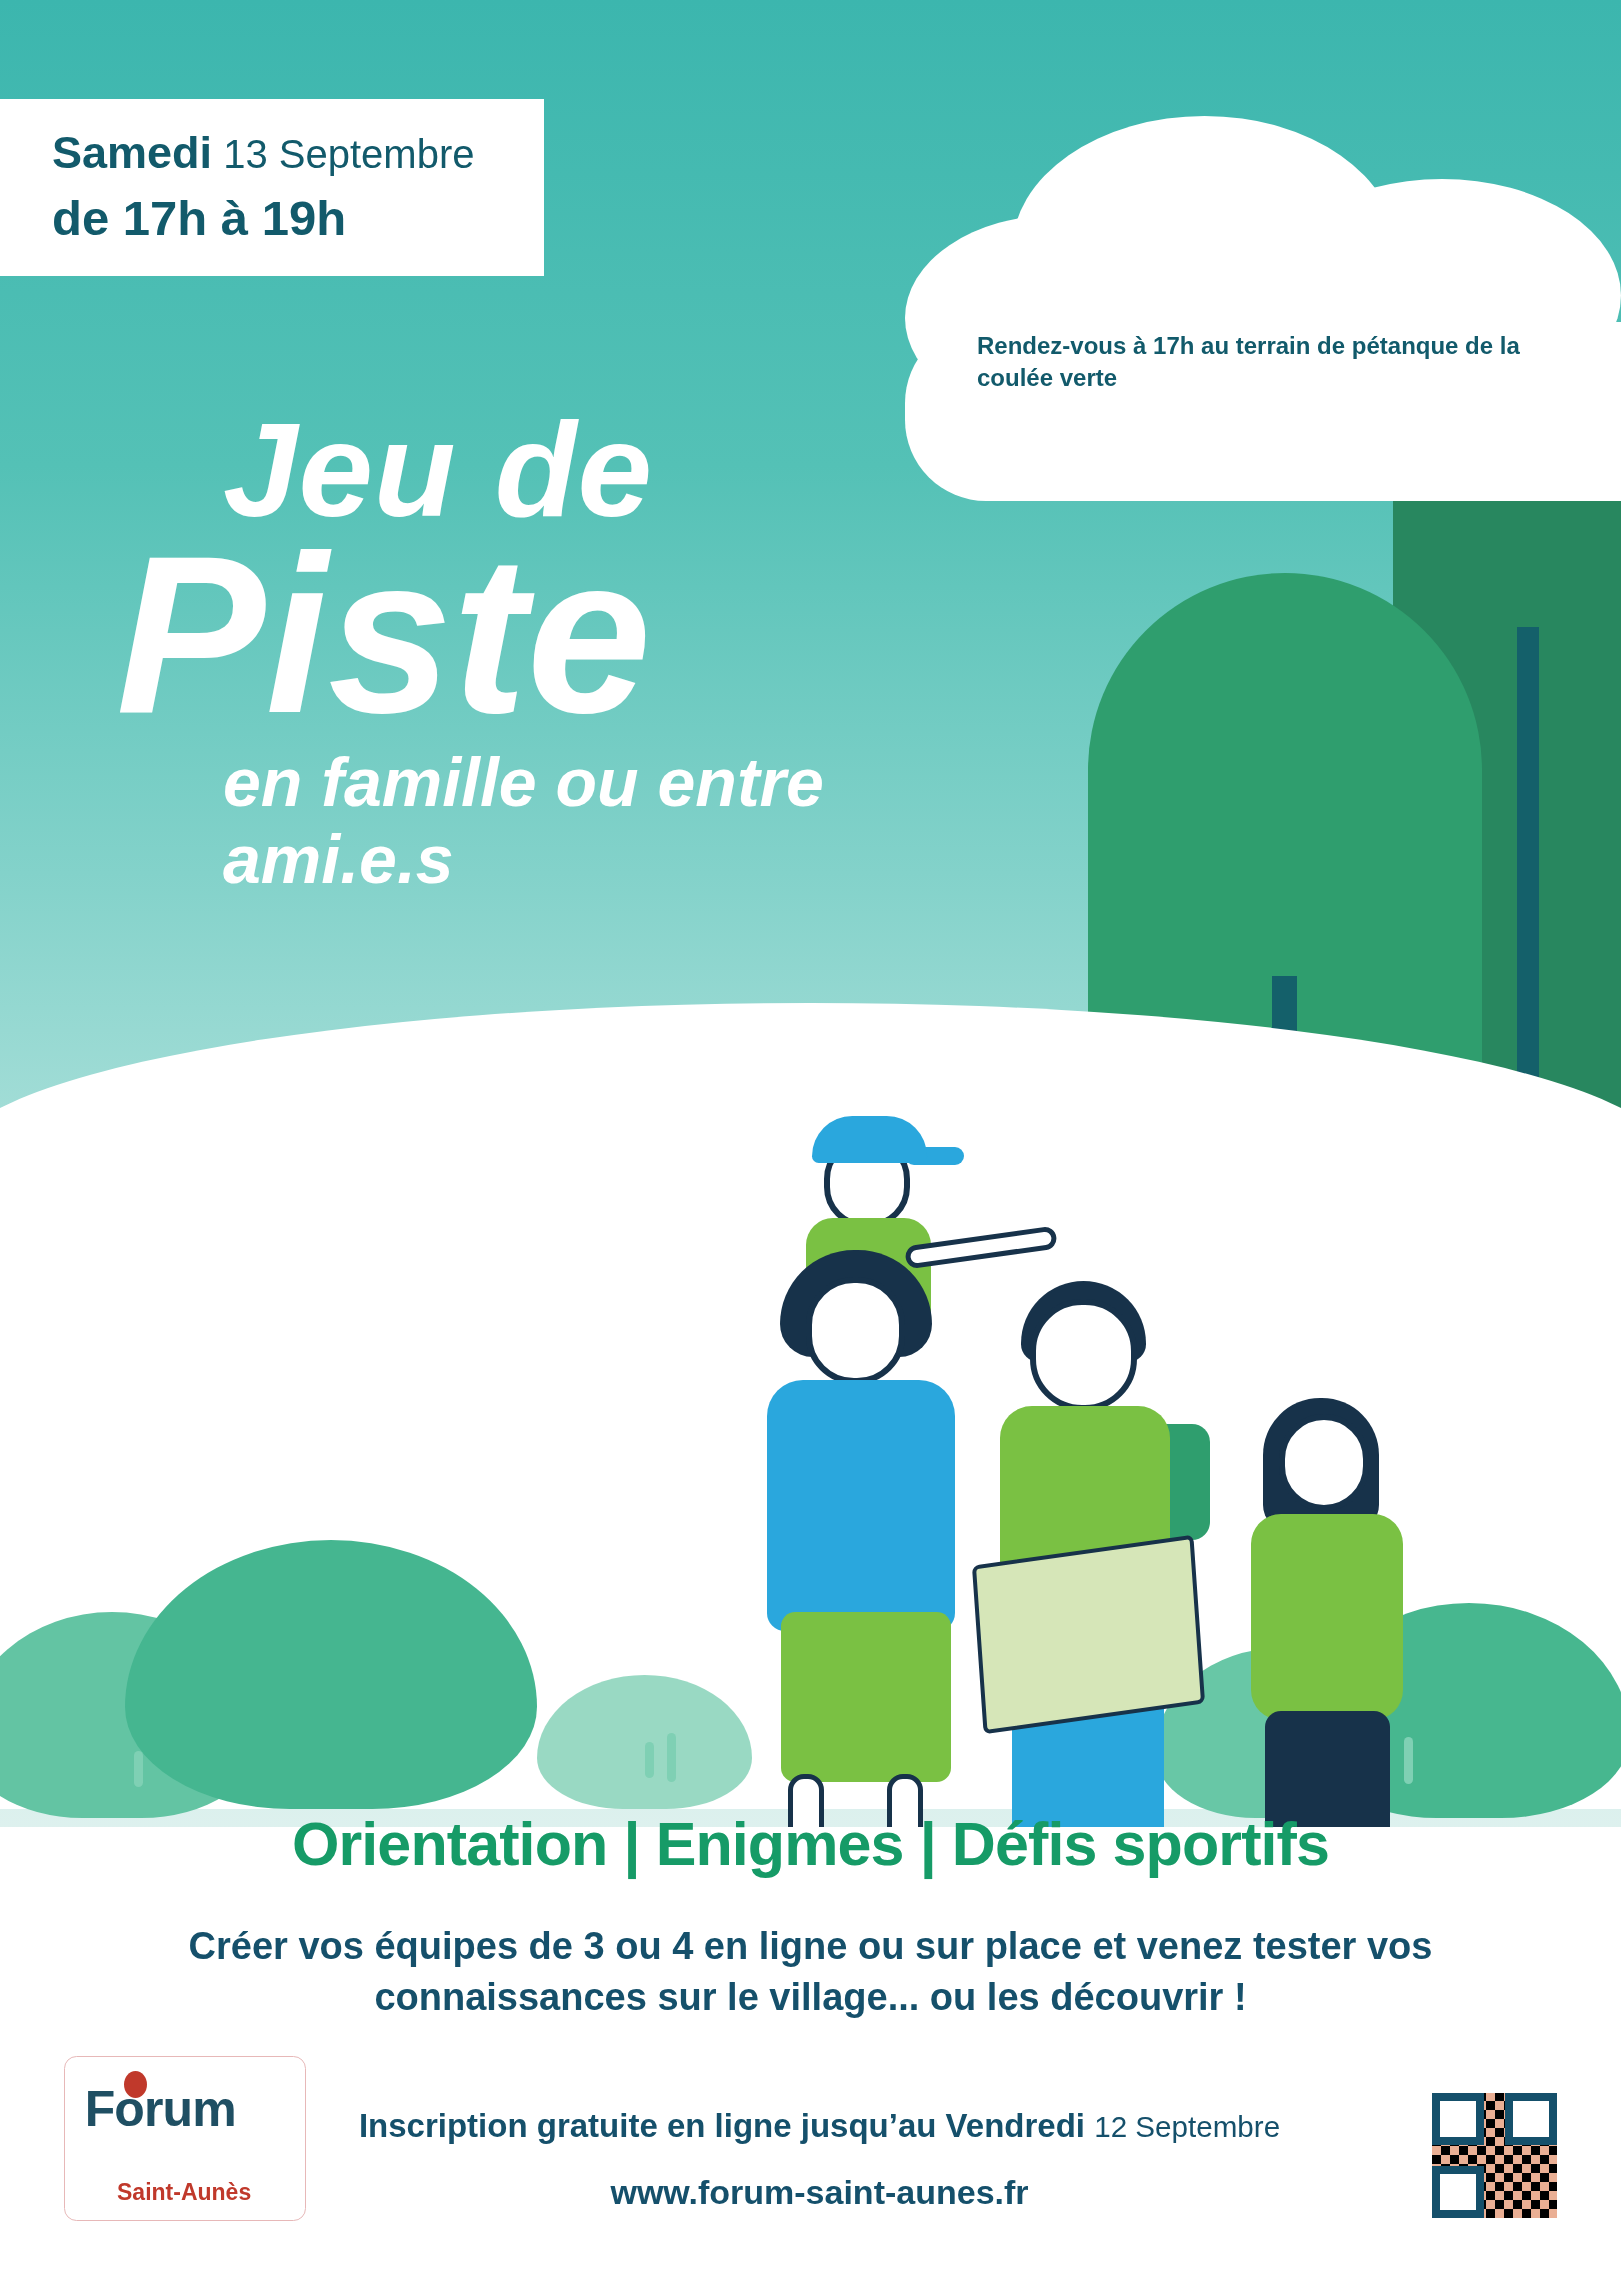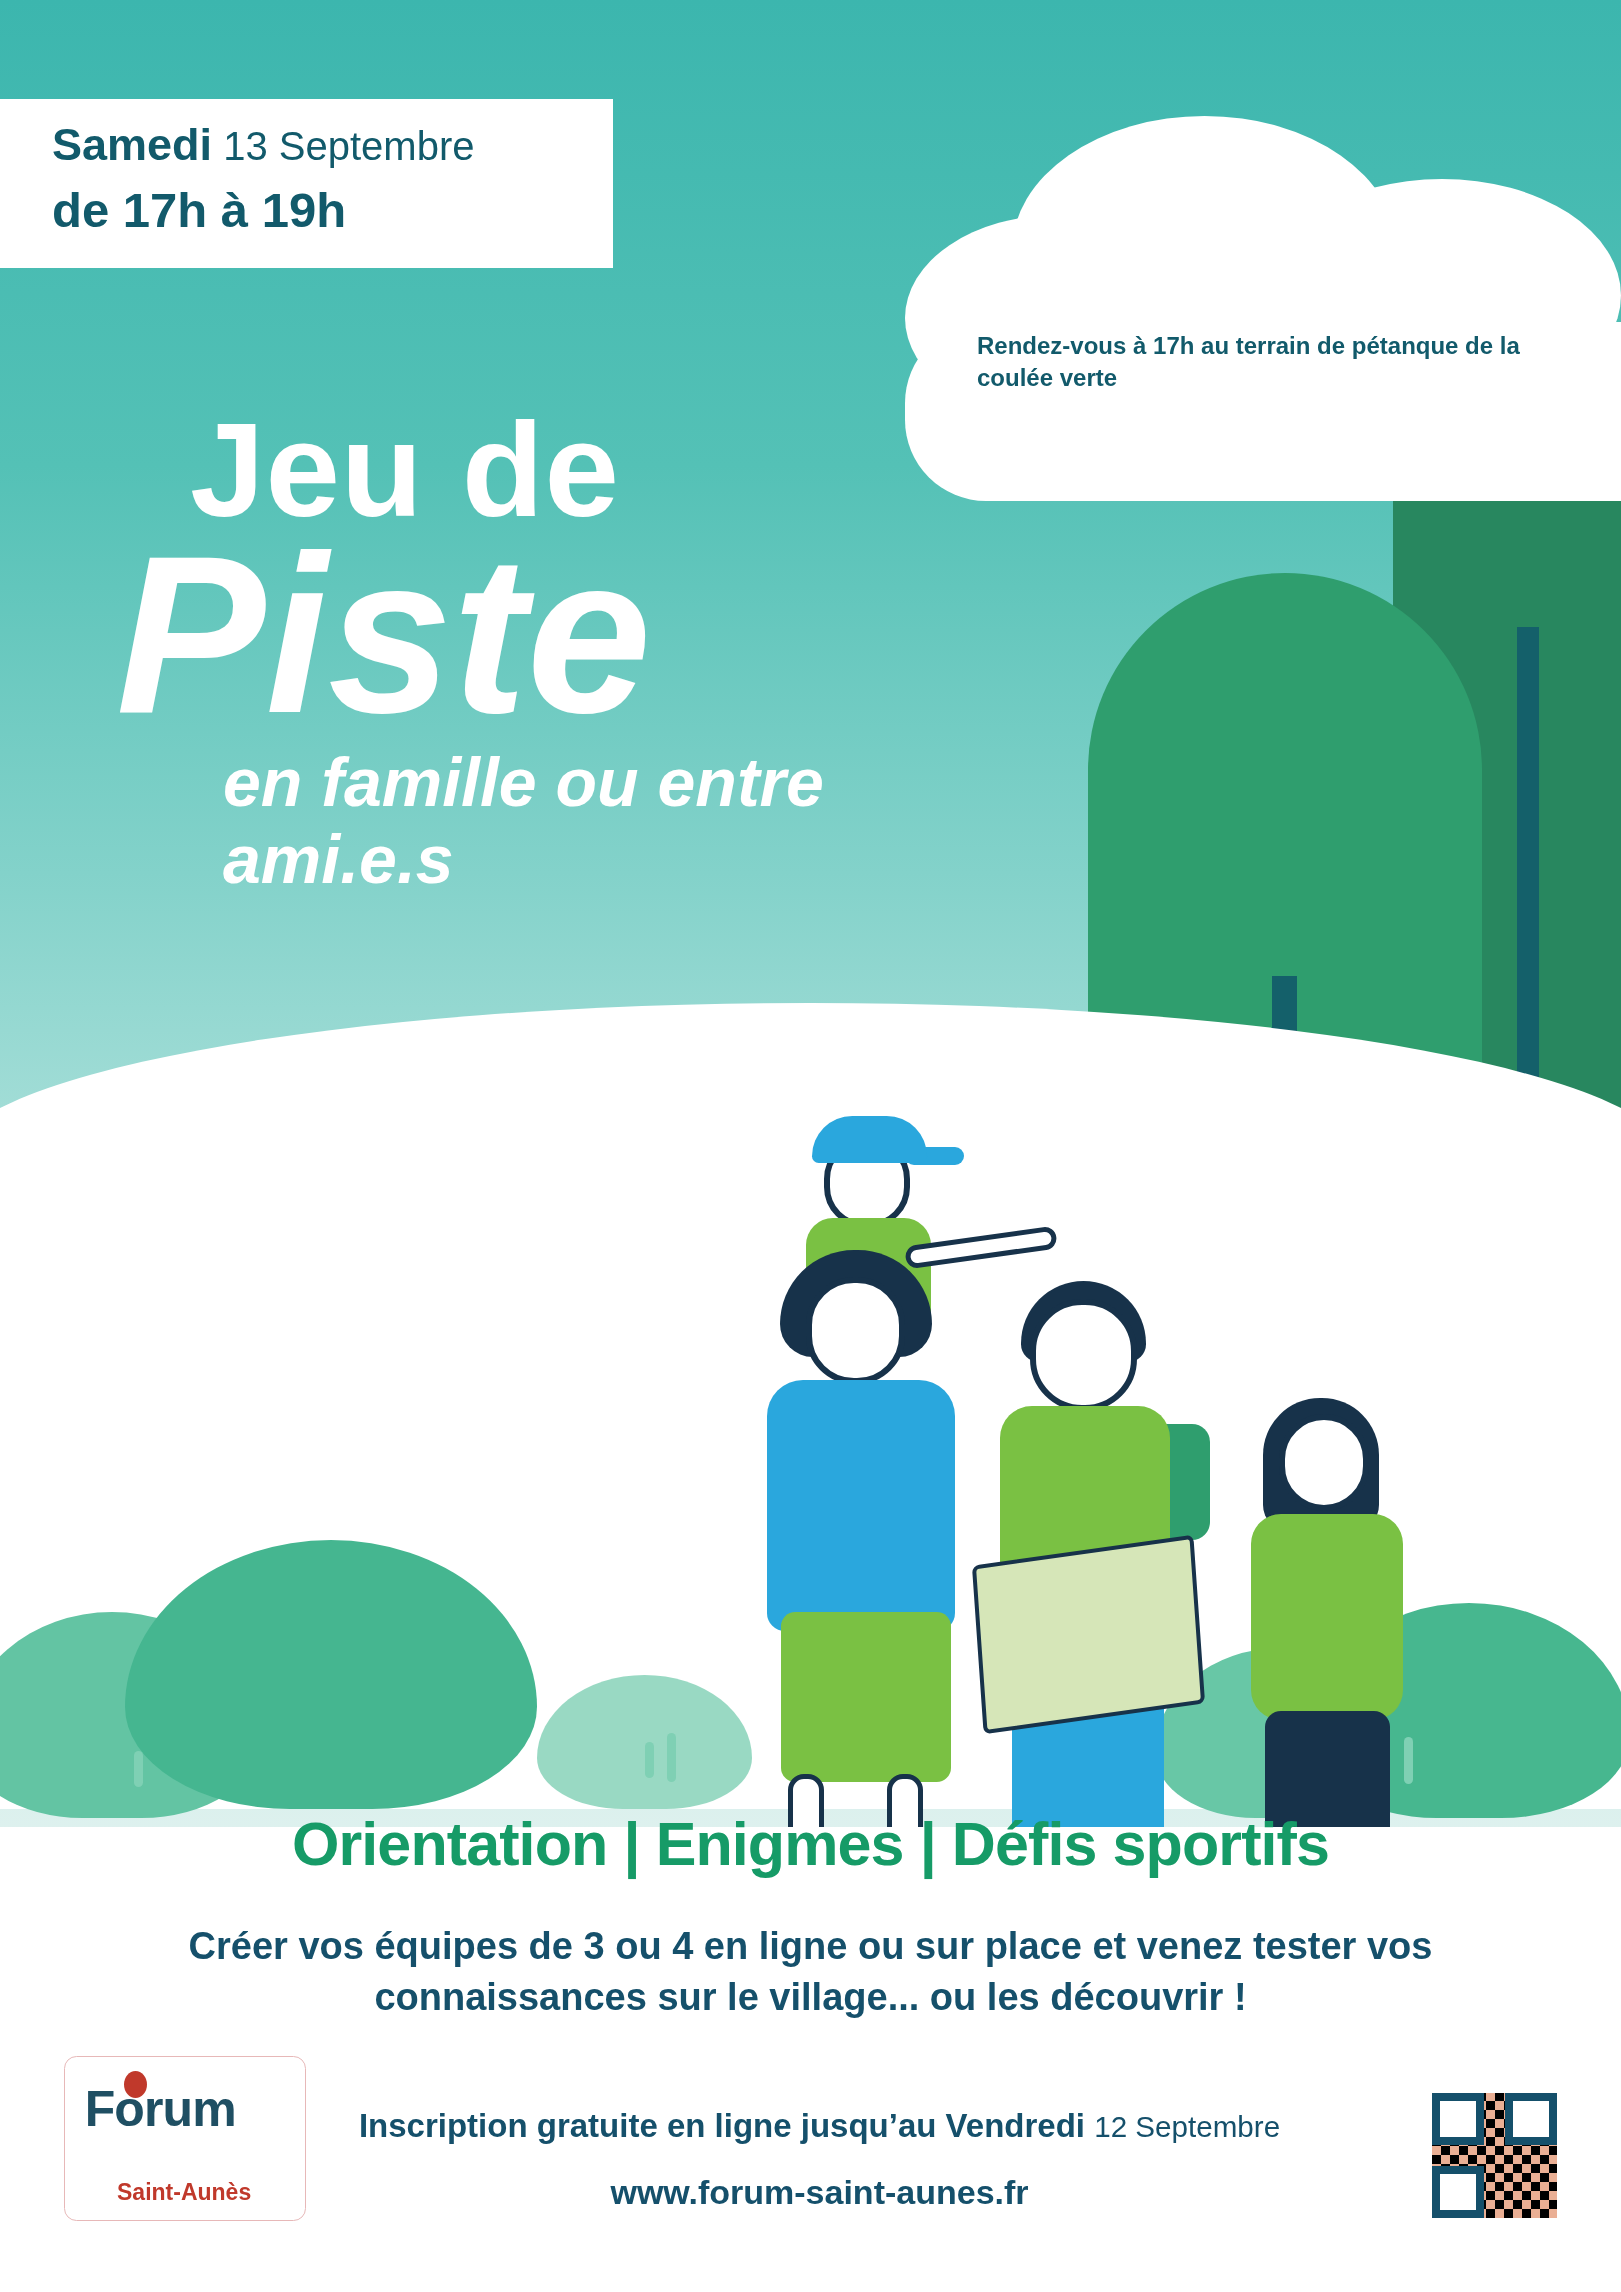--- a/index.html
+++ b/index.html
@@ -135,22 +135,22 @@
     content: "";
     position: absolute;
     left: 52px; top: -41px; width: 125px; height: 99px;
     background: #ffffff; border-radius: 50%;
   }
 
   
   .date-box {
     position: absolute;
     left: 0; top: 99px;
-    width: 613px;
-    padding: 21px 36px 30px 52px;
+    width: 544px;
+    padding: 29px 36px 30px 52px;
     background: #ffffff;
     box-sizing: border-box;
   }
   .date-line1 {
     color: #125a6b;
     font-size: 40px;
     line-height: 1.1;
     white-space: nowrap;
   }
   .date-line1 .strong {
@@ -200,21 +200,22 @@
     position: absolute;
     left: 116px; top: 403px;
     width: 896px;
     color: #ffffff;
   }
   .title-jeu {
     font-size: 134px;
     font-weight: bold;
     letter-spacing: 0.9px;
     line-height: 1;
-    margin-left: 74px;
+    margin-left: 107px;
+    font-style: italic;
   }
   .title-piste {
     font-size: 224px;
     font-weight: bold;
     line-height: .95;
     margin-top: -9px;
     font-style: italic;
   }
   .title-sub {
     font-size: 68px;

